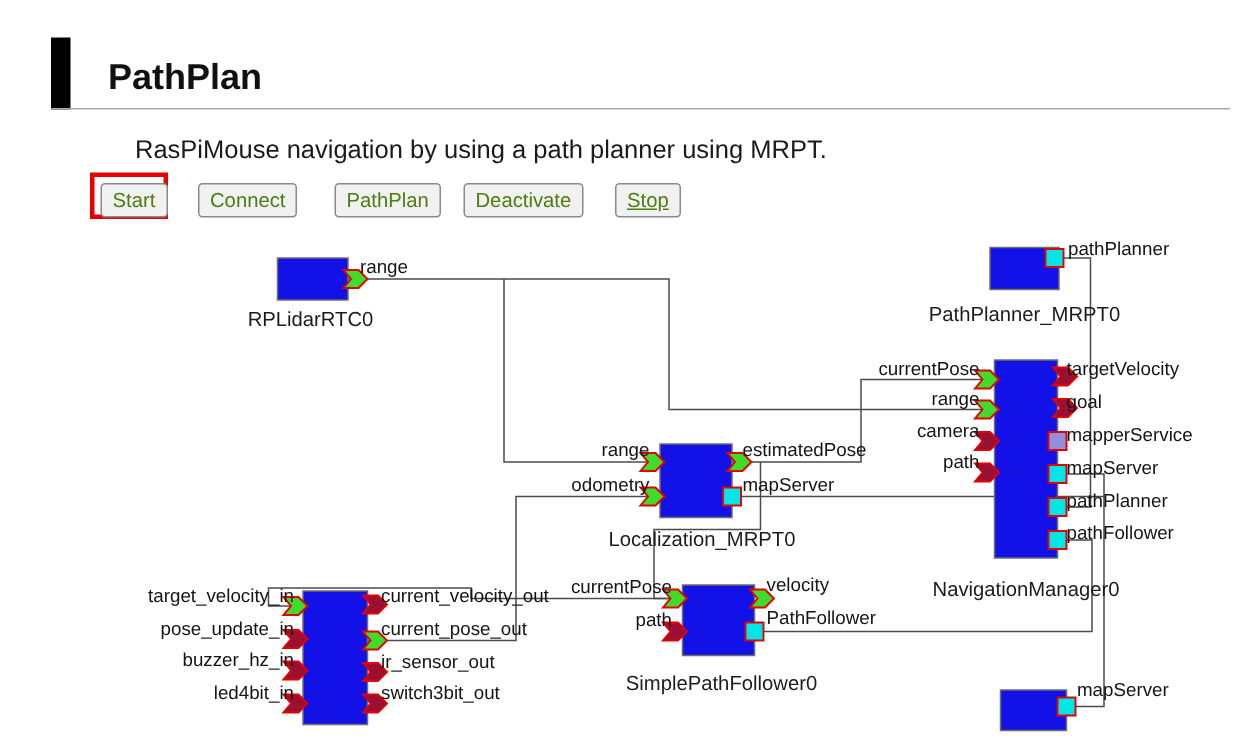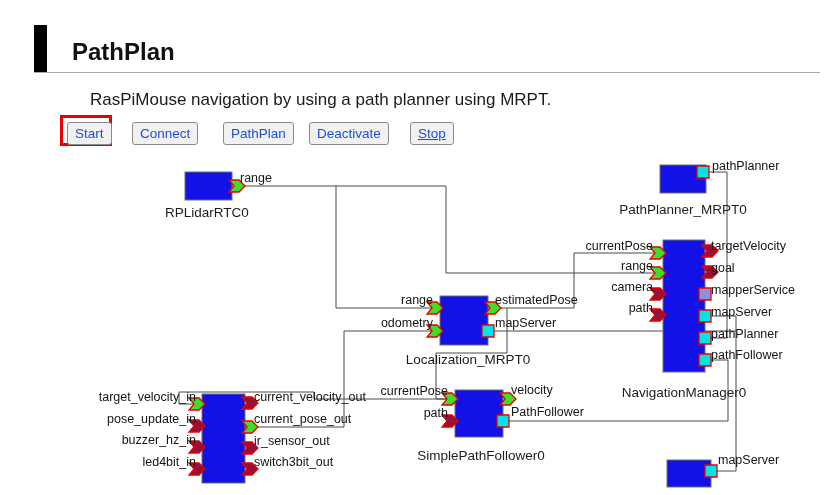--- a/index.html
+++ b/index.html
@@ -3,21 +3,21 @@
 <meta charset="utf-8">
 <style>
   html,body{margin:0;padding:0;background:#fff;}
   #page{position:relative;width:827px;height:495px;background:#ffffff;overflow:hidden;
         font-family:"Liberation Sans",sans-serif;}
   .titlebar-accent{position:absolute;left:34px;top:25px;width:13px;height:48px;background:#000;}
   h1.page-title{position:absolute;left:56px;top:22px;margin:16px;font-size:24px;font-weight:bold;color:#111;}
   .title-divider{position:absolute;left:34px;top:72px;width:786px;height:0;border-top:1px solid #a9a9a9;}
   .subtitle{position:absolute;left:90px;top:90px;margin:0;font-size:17px;color:#1a1a1a;}
   .btn{position:absolute;top:122px;height:23px;font-family:"Liberation Sans",sans-serif;
-       font-size:13.5px;color:#1d4ed8;background:#f1f1f1;border:1px solid #8a8a8a;border-radius:3px;
+       font-size:13.5px;color:#4d7c0f;background:#f1f1f1;border:1px solid #8a8a8a;border-radius:3px;
        padding:1px 7px;line-height:18px;cursor:pointer;}
   #btn-start{left:67px;} #btn-connect{left:132px;} #btn-activate{left:223px;}
   #btn-deactivate{left:309px;} #btn-stop{left:410px;text-decoration:underline;}
   .highlight-ring{position:absolute;left:60px;top:115px;width:52px;height:31px;
        border:3px solid #e80000;box-sizing:border-box;pointer-events:none;}
   svg#diagram{position:absolute;left:0;top:0;pointer-events:none;}
   svg .wire{fill:none;stroke-width:1;}
   svg .comp{stroke:#6e6e6e;stroke-width:1;}
   svg .port{stroke-width:1.3;}
   svg text{font-family:"Liberation Sans",sans-serif;}

